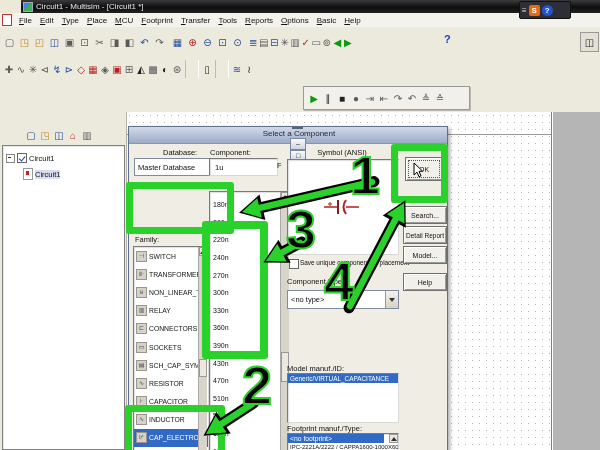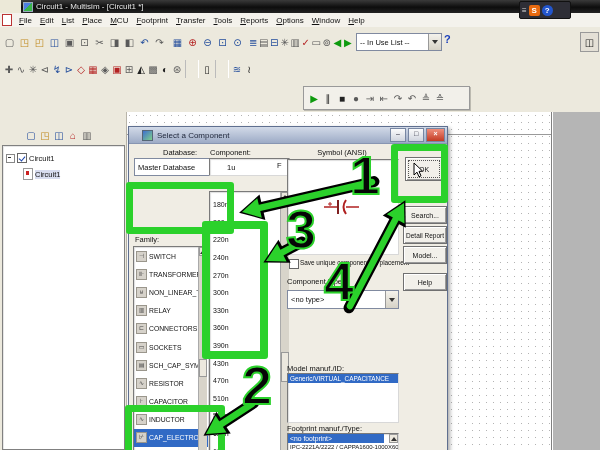--- a/index.html
+++ b/index.html
@@ -72,21 +72,21 @@
   
   #watermark{z-index:5;opacity:0.8;}
   #wm-brand{position:absolute;left:494px;top:391px;display:flex;align-items:center;gap:3px;}
   #wm-brand .txt{font-size:18px;font-weight:bold;color:#a2a2a2;letter-spacing:1px;}
   #wm-site{position:absolute;left:452px;top:419px;font-size:13px;color:#ababab;}
   
   #dialog{left:128px;top:126px;width:318px;height:324px;background:#f0ede4;border:1px solid #5f6f8f;
           box-shadow:2px 2px 4px #00000055;z-index:10;}
   #dlg-title{position:absolute;left:0;top:0;width:100%;height:17px;box-sizing:border-box;
              background:linear-gradient(#d2dae8,#9dabc6);border-bottom:1px solid #8795b2;
-             display:flex;align-items:center;padding:0 2px 0 13px;}
+             display:flex;align-items:center;padding:0 2px 0 20px;flex-direction:column;}
   #dlg-title .ttl{font-size:8px;color:#1c2438;margin-left:4px;flex:1;white-space:nowrap;}
   .dlgico{width:9px;height:9px;background:linear-gradient(135deg,#3d6fd0,#7fd08a);border:1px solid #567;}
   .wbtn{width:14px;height:12px;margin-left:2px;background:linear-gradient(#fbfbfb,#cfd4de);border:1px solid #7786a2;
         font-size:7px;line-height:10px;text-align:center;color:#223;}
   .wbtn.close{width:17px;background:linear-gradient(#ef8f7d,#c33a23);color:#fff;font-weight:bold;}
   .lbl{position:absolute;font-size:7.5px;color:#101010;white-space:nowrap;}
   .sunken{background:#fff;border:1px solid;border-color:#7a7a7a #d8d8d8 #d8d8d8 #7a7a7a;box-shadow:inset 1px 1px 1px #00000022;}
   .listbox{overflow:hidden;}
   .flist-row{display:flex;align-items:center;height:18.2px;font-size:6.8px;white-space:nowrap;padding-left:2px;}
   .flist-row .fico{width:9px;height:9px;background:#d6d2ca;border:1px solid #9a968c;font-size:6px;line-height:8px;
@@ -122,29 +122,29 @@
     <span class="m">≡</span>
     <span class="s">S</span>
     <span class="q">?</span>
   </div>
 
   <div class="abs" id="menubar">
     <span class="docicon"></span>
 
   <span class="menu-item">File</span>
       <span class="menu-item">Edit</span>
-      <span class="menu-item">List</span>
+      <span class="menu-item">Type</span>
       <span class="menu-item">Place</span>
       <span class="menu-item">MCU</span>
       <span class="menu-item">Footprint</span>
       <span class="menu-item">Transfer</span>
       <span class="menu-item">Tools</span>
       <span class="menu-item">Reports</span>
       <span class="menu-item">Options</span>
-      <span class="menu-item">Window</span>
+      <span class="menu-item">Basic</span>
       <span class="menu-item">Help</span>
     </div>
 
   <div class="abs toolbar-row" id="tb1">
     <div class="tgroup" style="left:2px;top:7px;">
 
     <span class="tbtn">
           <span class="g tone-gray">▢</span>
         </span>
         <span class="tbtn">
@@ -222,26 +222,20 @@
         <span class="tbtn" style="width:10.5px">
           <span class="g tone-gray">⊚</span>
         </span>
         <span class="tbtn" style="width:10.5px">
           <span class="g tone-green">◀</span>
         </span>
         <span class="tbtn" style="width:10.5px">
           <span class="g tone-green">▶</span>
         </span>
       </div>
-    <div class="combo abs" style="left:356px;top:6px;width:84px;height:16px;">
-      <span class="val">-- In Use List --</span>
-      <span class="dbtn">
-          <span class="tri-down"></span>
-        </span>
-    </div>
     <span class="abs helpq" style="left:444px;top:6px;">?</span>
     <span class="abs tbtn" style="left:580px;top:5px;width:17px;height:18px;background:#e4e0d6;border:1px solid #999;">
         <span class="g tone-dark">◫</span>
       </span>
   </div>
 
   <div class="abs toolbar-row" id="tb2">
     <div class="tgroup" style="left:3px;top:3px;">
 
     <span class="tbtn" style="width:12px;height:18px;">
@@ -407,21 +401,21 @@
     <span class="lbl" style="left:6px;top:108px;">Family:</span>
 
     <div class="combo abs" style="left:5px;top:31px;width:100px;height:16px;">
       <span class="val">Master Database</span>
       <span class="dbtn">
           <span class="tri-down"></span>
         </span>
     </div>
 
 
-    <div class="abs sunken" style="left:80px;top:31px;width:62px;height:16px;font-size:7.5px;display:flex;align-items:center;padding-left:17px;">
+    <div class="abs sunken" style="left:80px;top:31px;width:62px;height:16px;font-size:7.5px;display:flex;align-items:center;padding-left:5px;">
       <span>1u</span>
     </div>
     <span class="lbl" style="left:148px;top:34px;">F</span>
 
     <div class="abs sunken listbox" style="left:4px;top:119px;width:74px;height:205px;">
 
         <div class="flist-row">
           <span class="fico">⊣</span>
           <span>SWITCH</span>
         </div>

